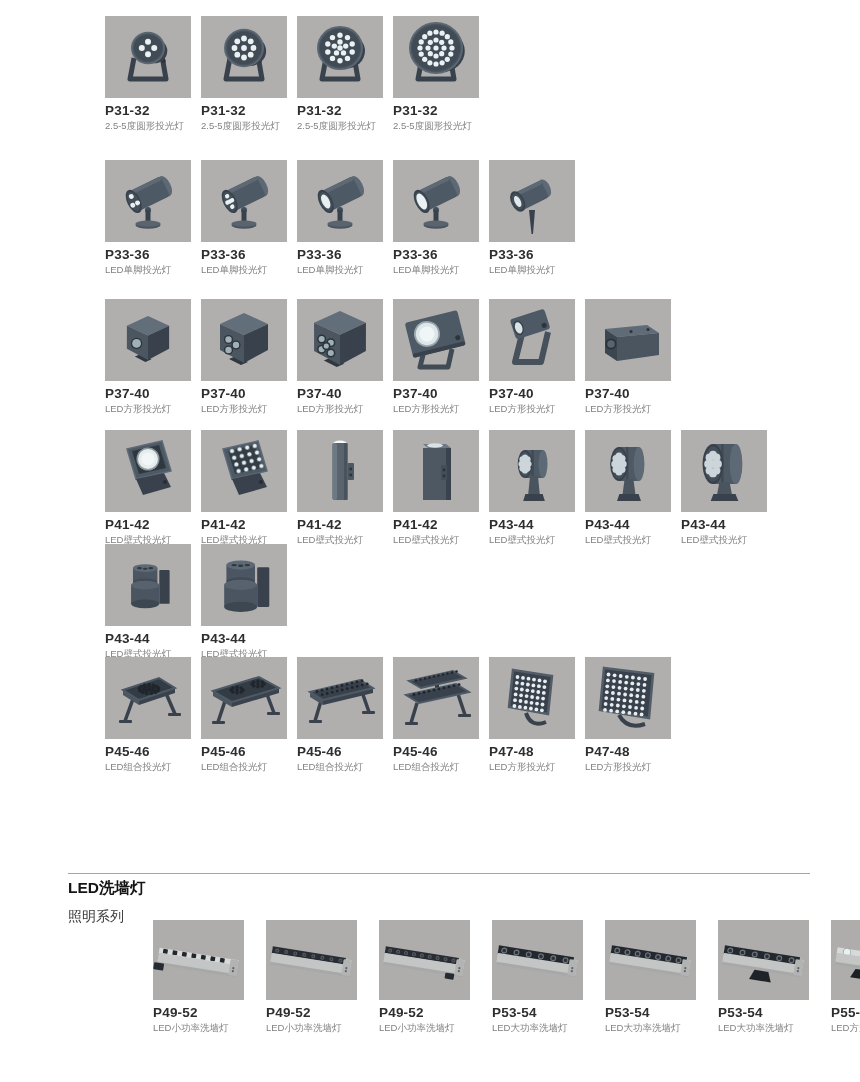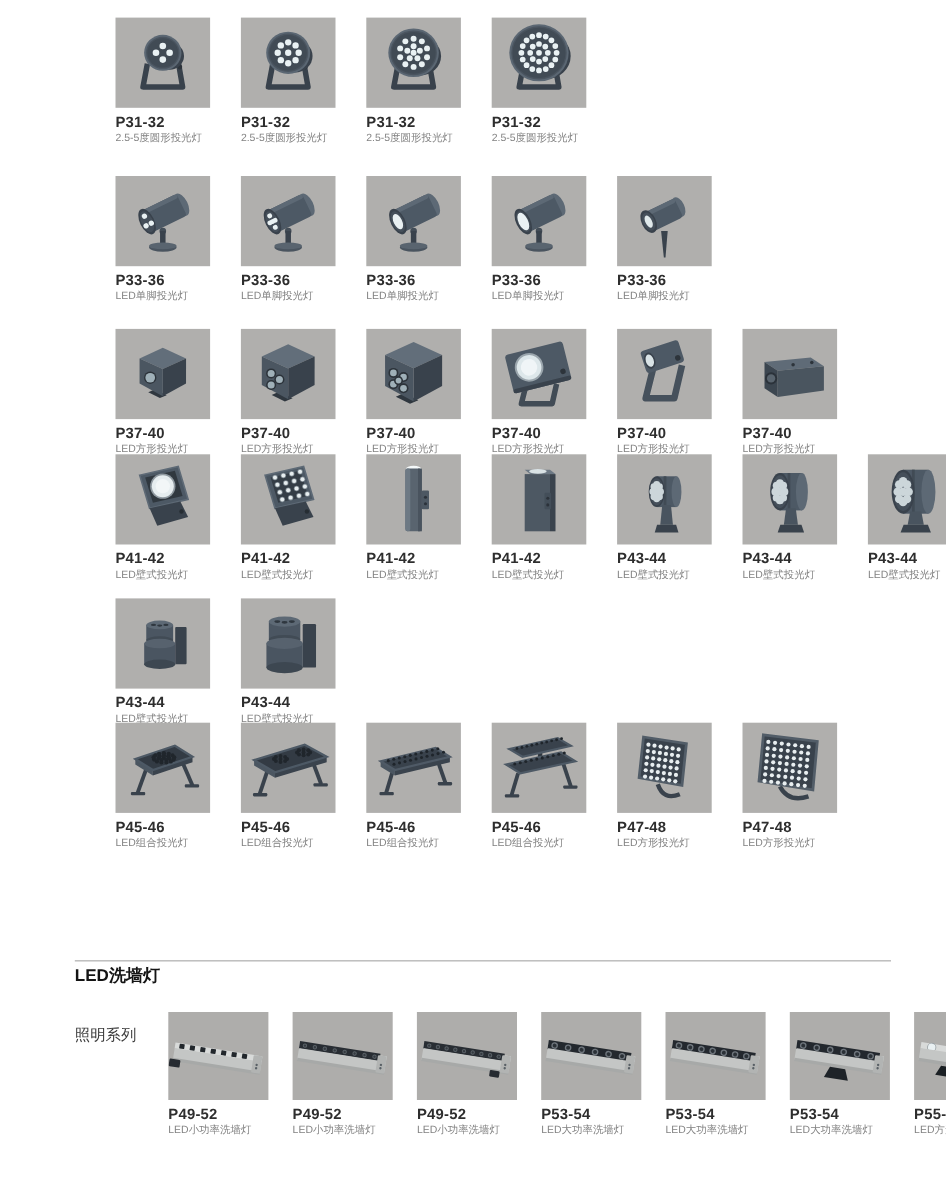--- a/index.html
+++ b/index.html
@@ -1,28 +1,28 @@
 <!DOCTYPE html>
 <html><head>
 <meta charset="utf-8">
 <style>
   html,body{margin:0;padding:0;background:#ffffff;}
   body{width:860px;height:1082px;position:relative;font-family:"Liberation Sans",sans-serif;overflow:hidden;}
-  .row{position:absolute;left:105px;display:flex;gap:28px;}
-  .r0{top:16px}.r1{top:160px}.r2{top:299px}.r3{top:413px}.r4{top:544px}.r5{top:657px}
+  .row{position:absolute;left:105px;display:flex;gap:10px;}
+  .r0{top:16px}.r1{top:160px}.r2{top:299px}.r3{top:430px}.r4{top:544px}.r5{top:657px}
   #washer-tiles{position:absolute;left:153px;top:884px;display:flex;gap:22px;margin-top:36px;}
   figure.tile{margin:0;width:86px;}
   figure.tile .thumb{width:86px;height:82px;background:#b0afad;overflow:hidden;}
   figure.wtile{width:91px;}
   figure.wtile .thumb{width:91px;height:80px;background:#aeadab;}
   .code{font-weight:bold;font-size:13.5px;color:#2e2e2e;margin-top:6px;letter-spacing:.2px;line-height:1.05;}
   .desc{font-size:9.5px;color:#828282;margin-top:3px;white-space:nowrap;line-height:1.1;}
   .divider{position:absolute;left:68px;top:873px;width:742px;height:1px;background:#a6a6a6;}
   .series-title{position:absolute;left:68px;top:879px;font-size:15.5px;font-weight:bold;color:#141414;line-height:1.2;}
-  .series-sub{position:absolute;left:68px;top:932px;font-size:14px;color:#3a3a3a;line-height:1.2;}
+  .series-sub{position:absolute;left:68px;top:908px;font-size:14px;color:#3a3a3a;line-height:1.2;}
   svg{display:block;}
 </style>
 </head>
 <body>
 
 <div>
   <div id="main-rows">
     <div class="row r0" id="row-0">
         <figure class="tile">
     <div class="thumb">

